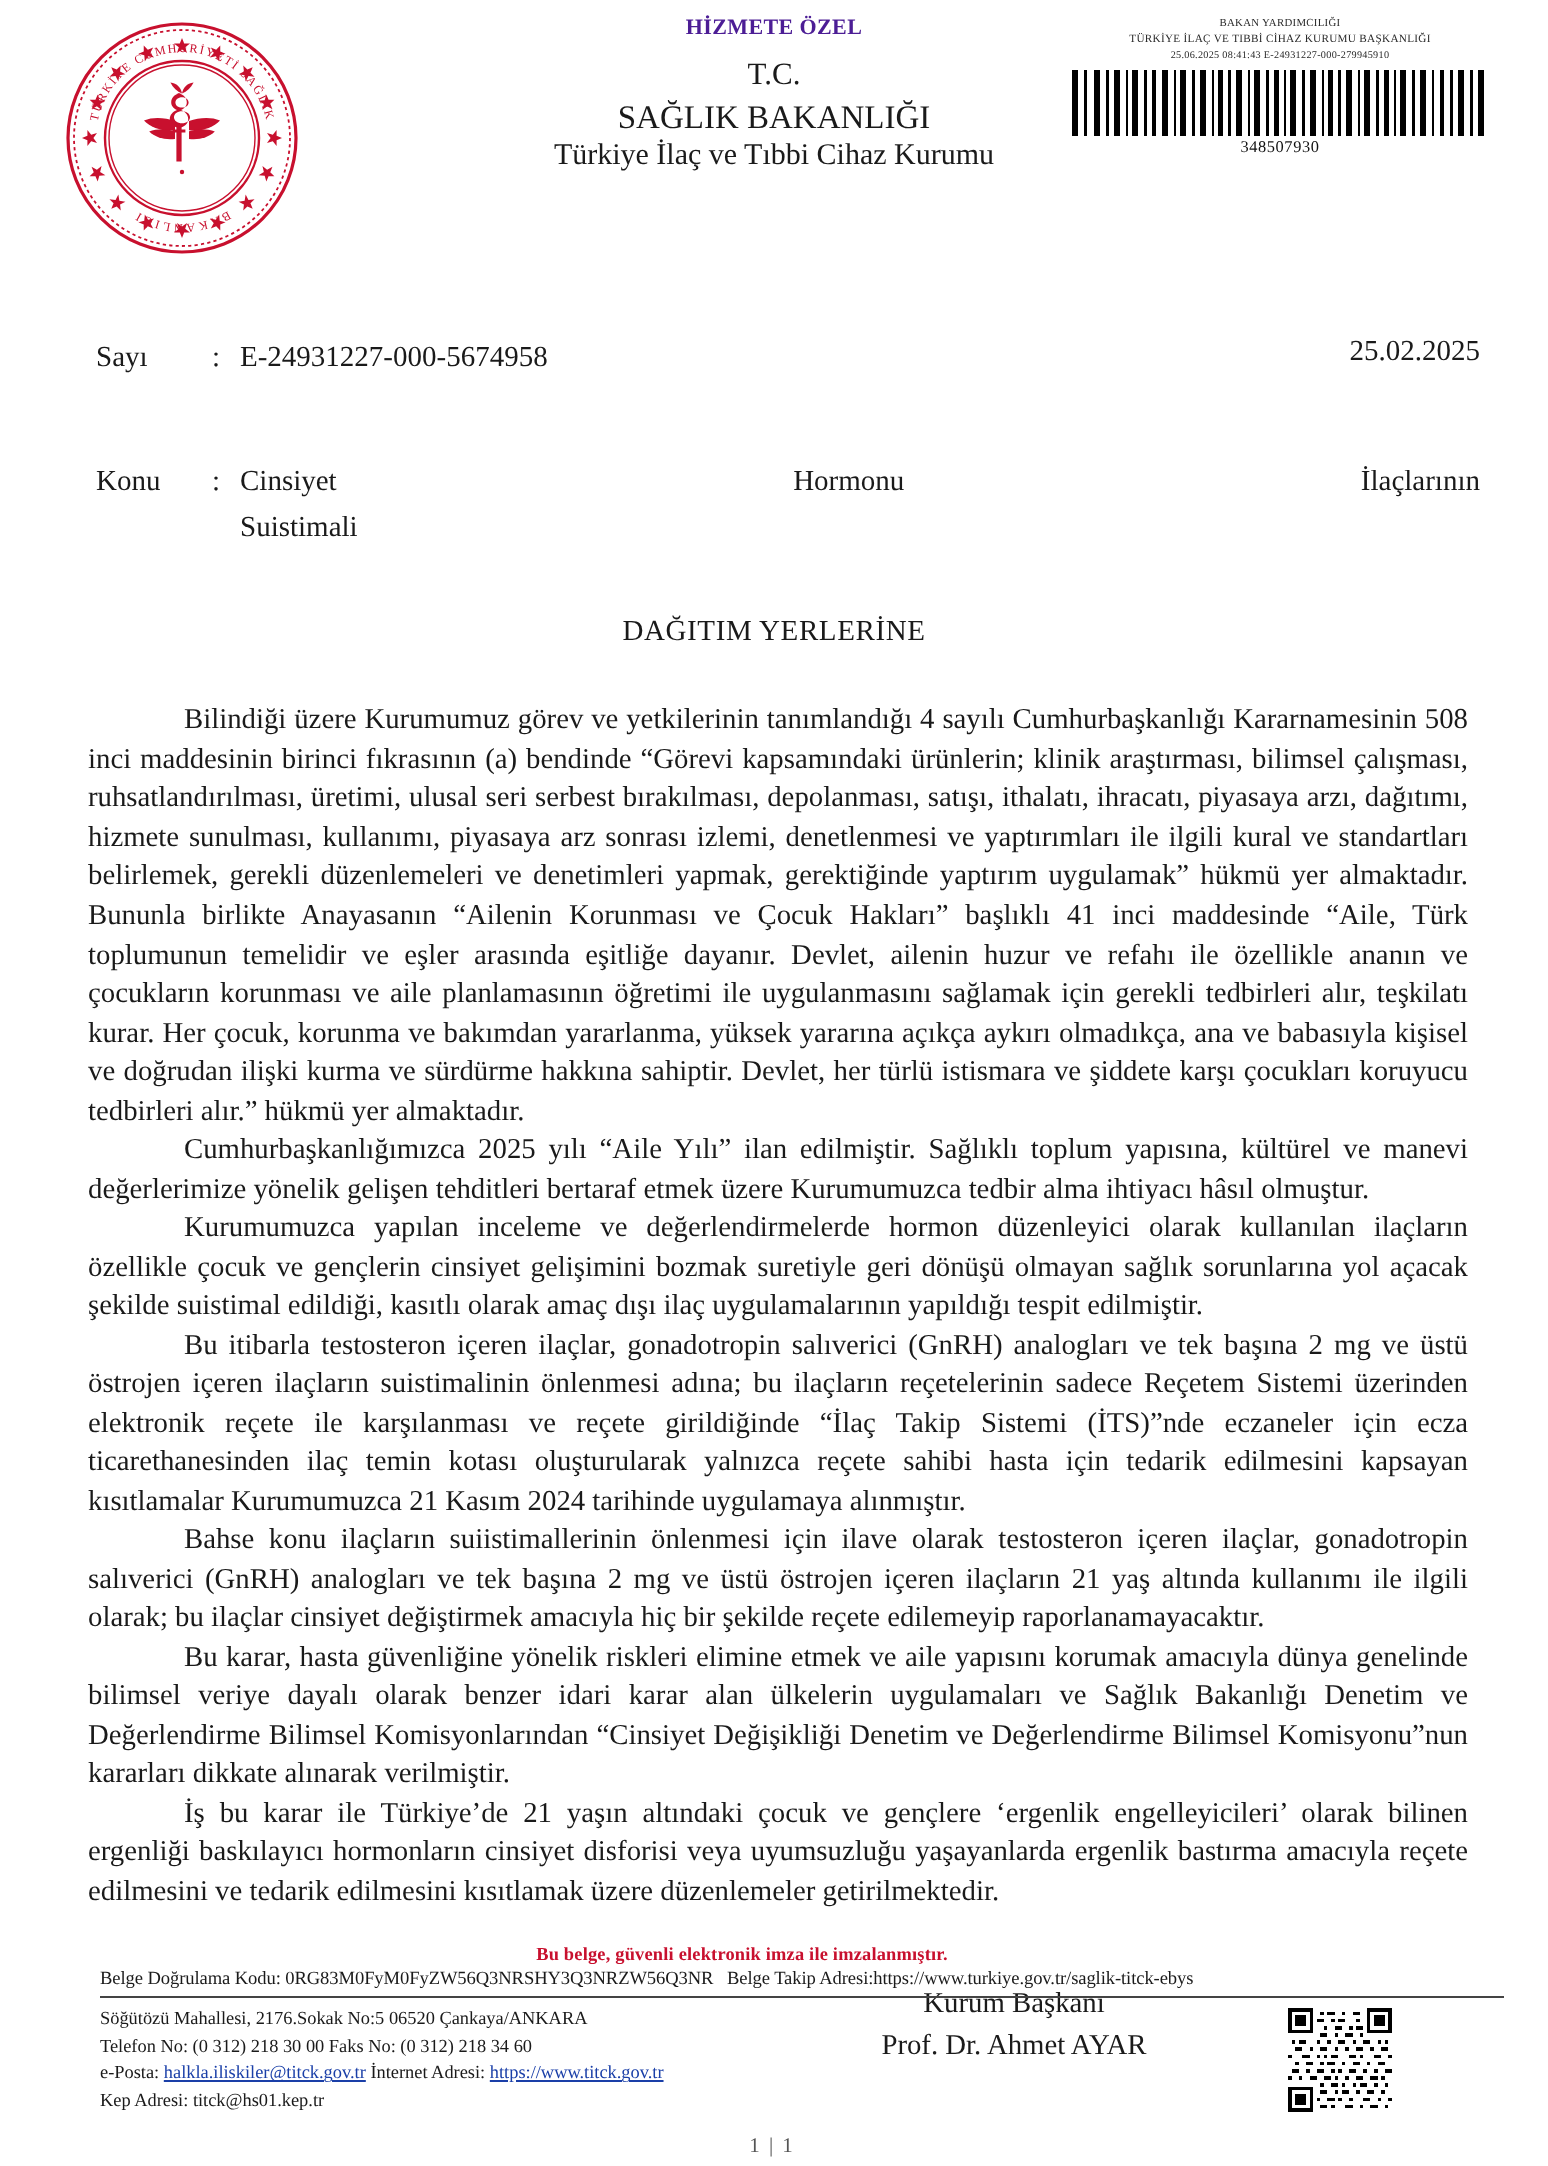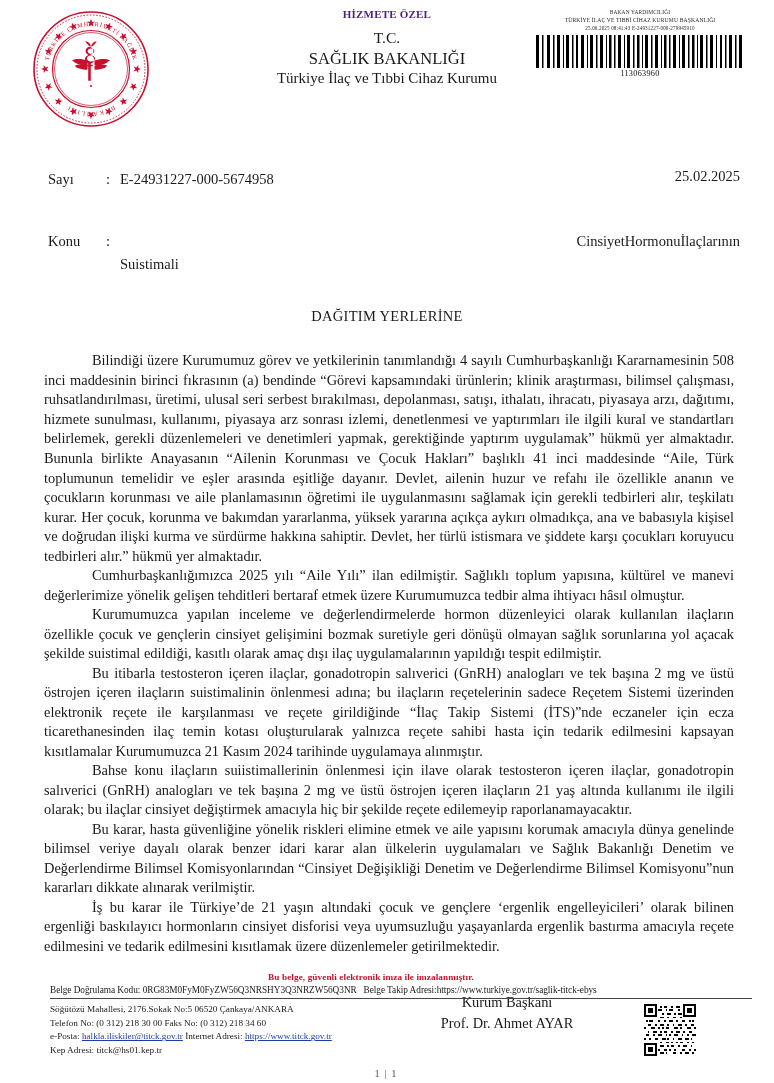--- a/index.html
+++ b/index.html
@@ -108,21 +108,21 @@
     align-items: flex-start;
     line-height: 1.55;
     margin-top: 40px;
   }
   .meta-label { width: 58px; flex: none; }
   .meta-colon { width: 14px; flex: none; }
   .meta-value { flex: 1 1 auto; }
   .meta-value.spread {
     display: flex;
     width: 330px;
-    justify-content: flex-end;
+    justify-content: space-between;
   }
   .meta-date {
     position: absolute;
     right: 34px;
     top: 0;
     font-size: 14.5px;
   }
   .meta-value-line2 {
     margin-left: 72px;
     line-height: 1.55;
@@ -358,21 +358,21 @@
           <rect x="172" y="0" width="1.5" height="33"></rect>
             <rect x="176" y="0" width="3" height="33"></rect>
           <rect x="182" y="0" width="1" height="33"></rect>
             <rect x="186" y="0" width="2" height="33"></rect>
           <rect x="191" y="0" width="1.5" height="33"></rect>
             <rect x="195" y="0" width="3" height="33"></rect>
           <rect x="201" y="0" width="1.5" height="33"></rect>
             <rect x="205" y="0" width="3" height="33"></rect>
         </g>
       </svg>
-      <div class="bc-number">113063960</div>
+      <div class="bc-number">348507930</div>
     </div>
   </div>
 
   <div class="meta">
     <div class="meta-date">25.02.2025</div>
     <div class="meta-row">
       <span class="meta-label">Sayı</span>
       <span class="meta-colon">:</span>
       <span class="meta-value">E-24931227-000-5674958</span>
     </div>

